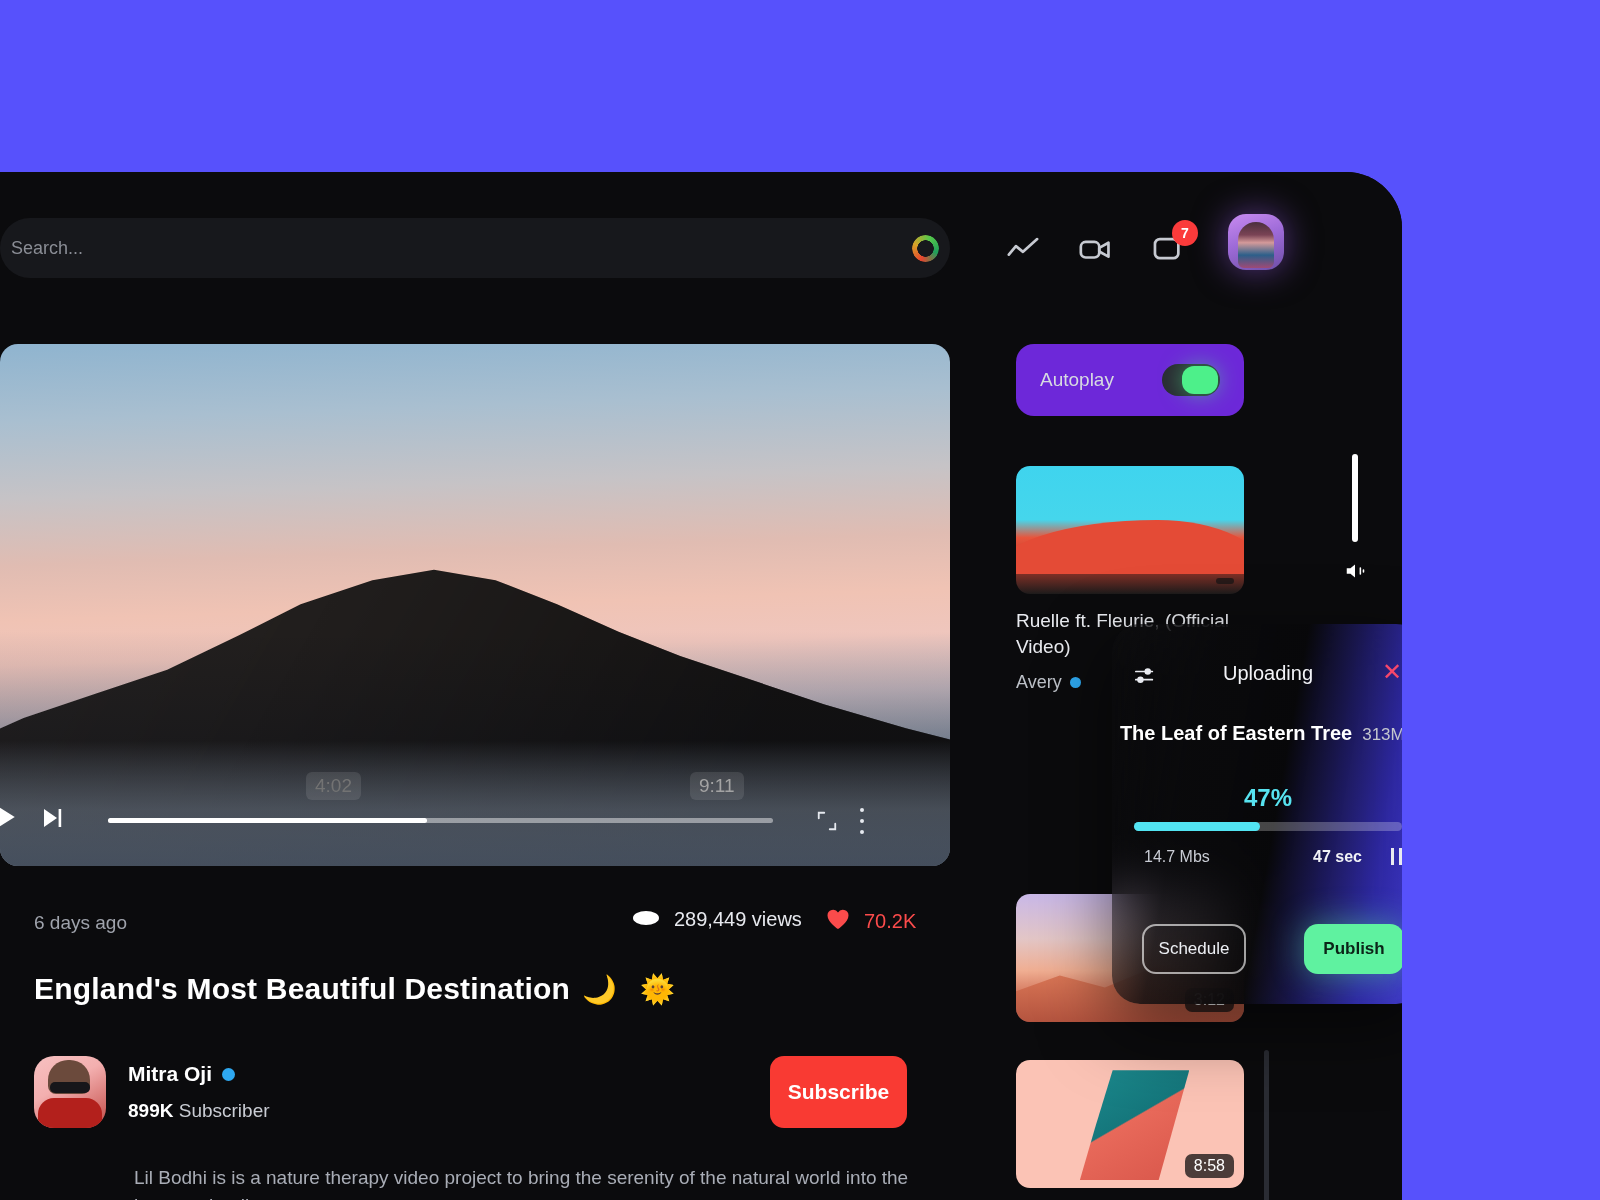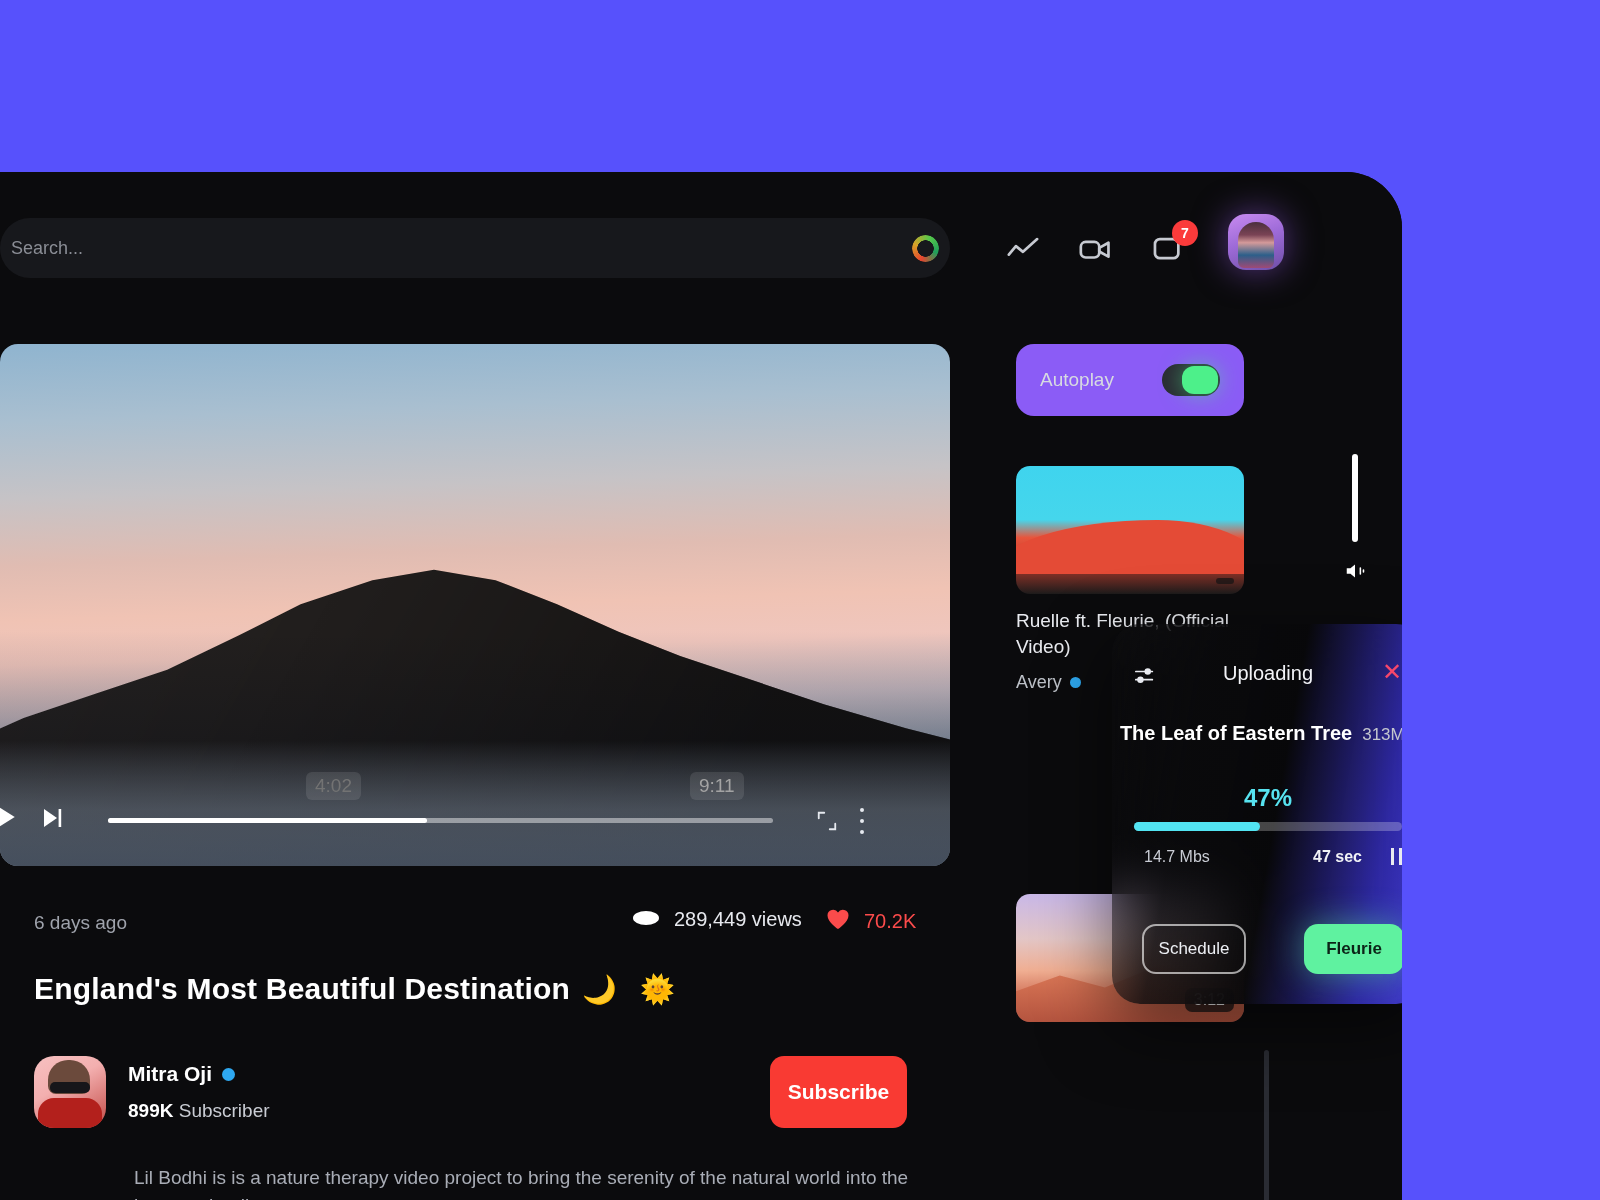--- a/index.html
+++ b/index.html
@@ -193,21 +193,21 @@
     cursor: pointer; font-family: "Liberation Sans", sans-serif;
   }
   #description {
     position: absolute; left: 174px; top: 992px; width: 820px;
     color: #A9ADB6; font-size: 19px; line-height: 28px;
   }
 
   
   #sidebar { position: absolute; left: 1056px; top: 172px; width: 330px; height: 890px; }
   #autoplay-card {
-    width: 228px; height: 72px; background: #8b5cf6; border-radius: 18px;
+    width: 228px; height: 72px; background: #6d28d9; border-radius: 18px;
     display: flex; align-items: center; justify-content: space-between;
     padding: 0 24px;
   }
   #autoplay-label { color: #D7DAE1; font-size: 19px; }
   #autoplay-switch {
     width: 58px; height: 32px; border-radius: 16px; background: #2A2C33;
     position: relative; cursor: pointer;
   }
   #autoplay-knob {
     position: absolute; right: 2px; top: 2px; width: 36px; height: 28px;
@@ -436,20 +436,26 @@
       </div>
     </div>
 
     <div class="video-card" style="top:550px">
       <div class="thumb" id="thumb2">
         <div class="blob"></div>
         <span class="dur">3:12</span>
       </div>
     </div>
 
+    <div class="video-card" style="top:716px">
+      <div class="thumb" id="thumb3">
+        <div class="blob"></div>
+        <span class="dur">8:58</span>
+      </div>
+    </div>
 
   </div>
 
   <div id="sb-scroll"></div>
 
   <div id="upload-modal">
     <span id="modal-sliders-icon">
       <svg viewBox="0 0 24 20" fill="none" stroke="currentColor" stroke-width="1.9" stroke-linecap="round">
         <path d="M2 6 H20"></path>
           <circle cx="15" cy="6" r="2.6" fill="currentColor"></circle>
@@ -470,16 +476,16 @@
       <div id="modal-progress-fill" style="width: 47%;"></div>
     </div>
     <div id="modal-speed">14.7 Mbs</div>
     <div id="modal-eta">47 sec</div>
     <div id="modal-pause">
         <i></i>
         <i></i>
       </div>
 
     <button id="schedule-btn">Schedule</button>
-    <button id="publish-btn">Fleurie</button>
+    <button id="publish-btn">Publish</button>
   </div>
 
 </div>
 
 </body></html>

